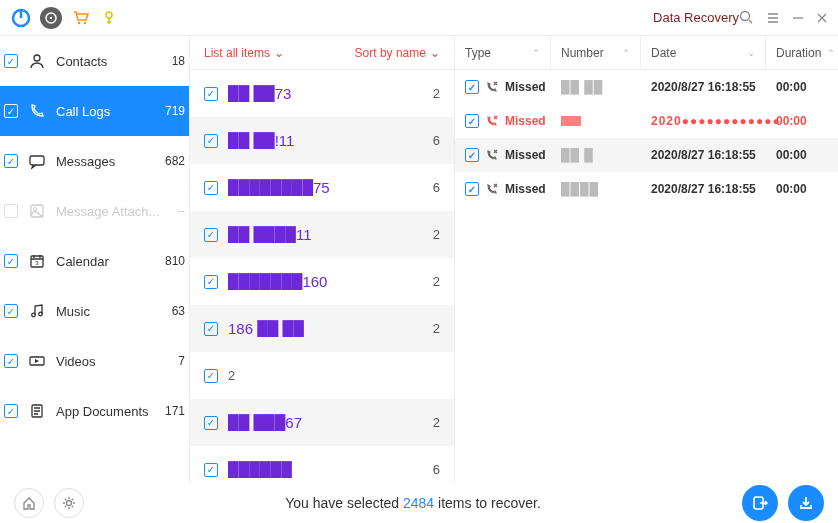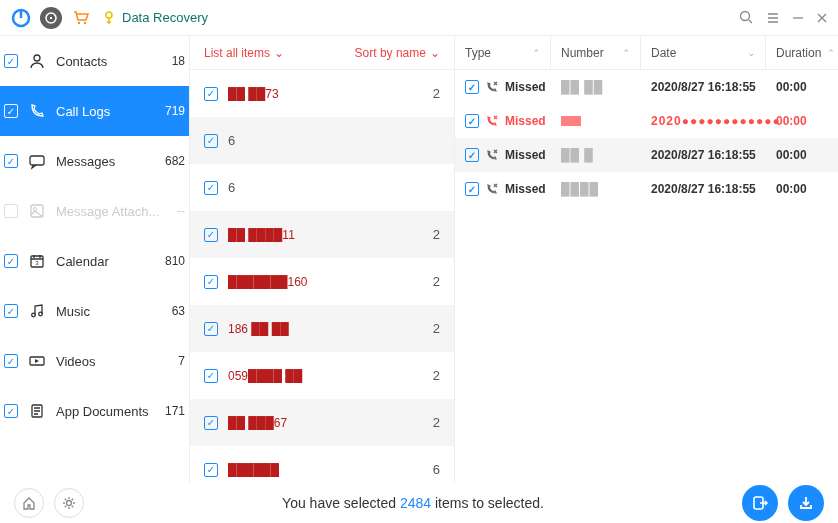--- a/index.html
+++ b/index.html
@@ -4,21 +4,21 @@
 <style>
 * { box-sizing: border-box; margin: 0; padding: 0; }
 body { font-family: -apple-system, "Segoe UI", Arial, sans-serif; font-size: 13px; color: #333; background: #fff; width: 838px; height: 523px; overflow: hidden; position: relative; }
 .titlebar { height: 36px; display: flex; align-items: center; padding: 0 10px; border-bottom: 1px solid #eee; }
 .tb-left { display: flex; gap: 8px; align-items: center; }
 .tb-icon { width: 22px; height: 22px; display: flex; align-items: center; justify-content: center; border-radius: 4px; color: #bbb; }
 .tb-icon.blue { color: #1a8cff; }
 .tb-icon.orange { color: #ff8c1a; }
 .tb-icon.yellow { color: #e6c200; }
 .tb-icon.active-dark { background: #5f5f5f; color: #fff; border-radius: 50%; }
-.tb-title { flex: 1; text-align: left; color: #0f766e; font-size: 13px; }
+.tb-title { flex: 1; text-align: right; color: #7f1d1d; font-size: 13px; }
 .tb-right { display: flex; gap: 12px; align-items: center; color: #888; }
 .tb-right > * { cursor: pointer; }
 
 .main { display: flex; height: 447px; }
 .sidebar { width: 190px; border-right: 1px solid #eee; overflow-y: auto; }
 .sb-item { height: 50px; display: flex; align-items: center; padding: 0 4px; gap: 10px; cursor: pointer; }
 .sb-item.active { background: #1a8cff; color: #fff; }
 .sb-item.disabled { color: #ccc; }
 .sb-chk { width: 14px; height: 14px; border: 1.5px solid #1a8cff; border-radius: 2px; display: flex; align-items: center; justify-content: center; flex-shrink: 0; }
 .sb-item.active .sb-chk { border-color: #fff; }
@@ -30,21 +30,21 @@
 .sb-label { flex: 1; white-space: nowrap; overflow: hidden; text-overflow: ellipsis; }
 .sb-count { font-size: 12px; }
 
 .middle { width: 265px; border-right: 1px solid #eee; display: flex; flex-direction: column; }
 .mid-header { height: 34px; display: flex; align-items: center; padding: 0 14px; font-size: 12px; color: #ef4444; border-bottom: 1px solid #eee; }
 .mid-h-left { display: flex; align-items: center; gap: 4px; cursor: pointer; }
 .mid-h-right { margin-left: auto; display: flex; align-items: center; gap: 4px; cursor: pointer; }
 .mid-list { flex: 1; overflow-y: auto; }
 .mid-row { height: 47px; display: flex; align-items: center; padding: 0 14px; gap: 10px; }
 .mid-row.alt { background: #f5f5f5; }
-.mid-row .name { flex: 1; color: #b91c1c; font-size: 12px; filter: blur(0.4px); white-space: nowrap; overflow: hidden; }
+.mid-row .name { flex: 1; color: #6d28d9; font-size: 15px; filter: blur(0.4px); white-space: nowrap; overflow: hidden; }
 .mid-row .count { color: #555; font-size: 13px; }
 
 .detail { flex: 1; display: flex; flex-direction: column; }
 .det-header { height: 34px; display: flex; align-items: center; border-bottom: 1px solid #eee; font-size: 12px; color: #555; }
 .det-col { display: flex; align-items: center; padding: 0 10px; gap: 6px; border-right: 1px solid #eee; height: 100%; }
 .det-col:last-child { border-right: none; }
 .col-type { width: 96px; }
 .col-num { width: 90px; }
 .col-date { width: 120px; flex: 1; gap: 41px; }
 .col-dur { width: 72px; }
@@ -234,44 +234,45 @@
       </div>
     </div>
     <div class="mid-list" id="midlist">
         <div class="mid-row">
           <span class="sb-chk"></span>
           <span class="name">██ ██73</span>
           <span class="count">2</span>
         </div>
         <div class="mid-row alt">
           <span class="sb-chk"></span>
+          <span class="name">██ ██!11</span>
           <span class="count">6</span>
         </div>
         <div class="mid-row">
           <span class="sb-chk"></span>
+          <span class="name">████████75</span>
           <span class="count">6</span>
         </div>
         <div class="mid-row alt">
           <span class="sb-chk"></span>
           <span class="name">██ ████11</span>
           <span class="count">2</span>
         </div>
         <div class="mid-row">
           <span class="sb-chk"></span>
           <span class="name">███████160</span>
           <span class="count">2</span>
         </div>
         <div class="mid-row alt">
           <span class="sb-chk"></span>
           <span class="name">186 ██ ██</span>
           <span class="count">2</span>
         </div>
         <div class="mid-row">
           <span class="sb-chk"></span>
-          <span class="name">059████ ██</span>
           <span class="count">2</span>
         </div>
         <div class="mid-row alt">
           <span class="sb-chk"></span>
           <span class="name">██ ███67</span>
           <span class="count">2</span>
         </div>
         <div class="mid-row">
           <span class="sb-chk"></span>
           <span class="name">██████</span>
@@ -396,21 +397,21 @@
         </svg>
       </div>
     <div class="ft-btn">
         <svg width="16" height="16" viewBox="0 0 16 16">
           <circle cx="8" cy="8" r="2.5" fill="none" stroke="currentColor" stroke-width="1.3"></circle>
           <path d="M8 2v2M8 12v2M2 8h2M12 8h2M3.8 3.8l1.4 1.4M10.8 10.8l1.4 1.4M3.8 12.2l1.4-1.4M10.8 5.2l1.4-1.4" stroke="currentColor" stroke-width="1.3"></path>
         </svg>
       </div>
   </div>
   <div class="ft-msg">
-    <span>You have selected </span><span class="num">2484</span><span> items to selected.</span>
+    <span>You have selected </span><span class="num">2484</span><span> items to recover.</span>
   </div>
   <div class="ft-right">
     <div class="ft-action">
         <svg width="20" height="20" viewBox="0 0 20 20">
           <rect x="4" y="4" width="9" height="12" rx="2" fill="none" stroke="#fff" stroke-width="1.6"></rect>
           <path d="M10 10h7m-2-2 2 2-2 2" fill="none" stroke="#fff" stroke-width="1.6"></path>
         </svg>
       </div>
     <div class="ft-action">
         <svg width="20" height="20" viewBox="0 0 20 20">

